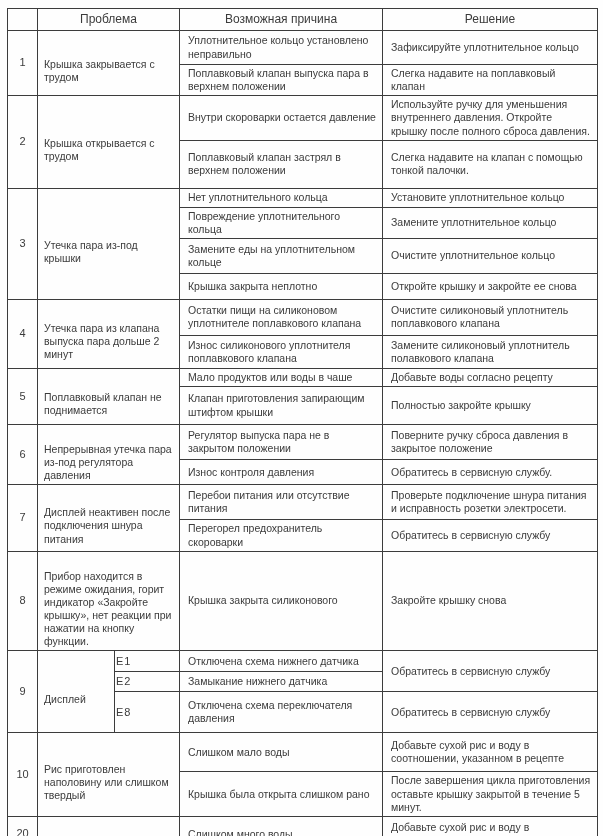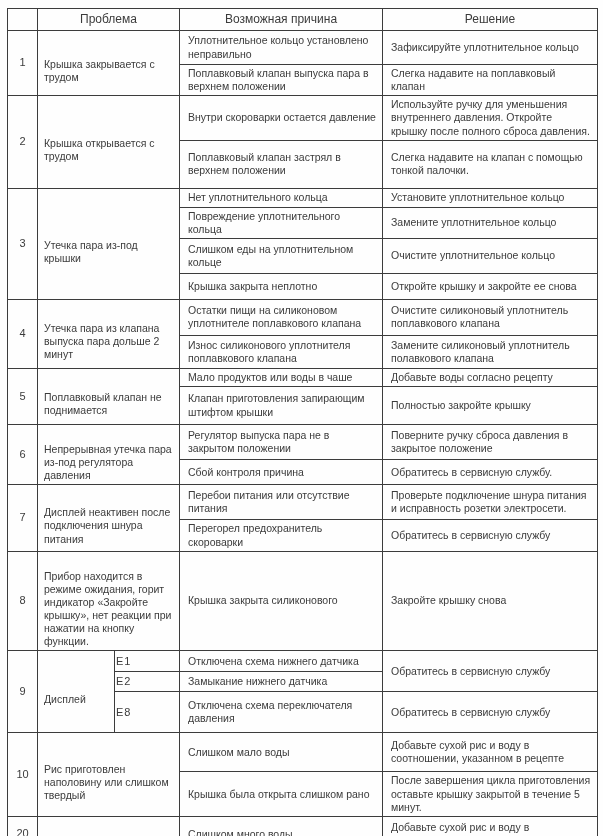--- a/index.html
+++ b/index.html
@@ -75,21 +75,21 @@
       <td class="num" rowspan="4">3</td>
       <td class="prob" rowspan="4" colspan="2">Утечка пара из-под крышки</td>
       <td class="cause">Нет уплотнительного кольца</td>
       <td class="sol">Установите уплотнительное кольцо</td>
     </tr>
     <tr style="height:26px">
       <td class="cause">Повреждение уплотнительного кольца</td>
       <td class="sol">Замените уплотнительное кольцо</td>
     </tr>
     <tr style="height:35px">
-      <td class="cause">Слишком еды на уплотнительном кольце</td>
+      <td class="cause">Замените еды на уплотнительном кольце</td>
       <td class="sol">Очистите уплотнительное кольцо</td>
     </tr>
     <tr style="height:26px">
       <td class="cause">Крышка закрыта неплотно</td>
       <td class="sol">Откройте крышку и закройте ее снова</td>
     </tr>
 
     <tr style="height:36px">
       <td class="num" rowspan="2">4</td>
       <td class="prob" rowspan="2" colspan="2">Утечка пара из клапана выпуска пара дольше 2 минут</td>
@@ -112,21 +112,21 @@
       <td class="sol">Полностью закройте крышку</td>
     </tr>
 
     <tr style="height:31px">
       <td class="num" rowspan="2">6</td>
       <td class="prob" rowspan="2" colspan="2">Непрерывная утечка пара из-под регулятора давления</td>
       <td class="cause">Регулятор выпуска пара не в закрытом положении</td>
       <td class="sol">Поверните ручку сброса давления в закрытое положение</td>
     </tr>
     <tr style="height:22px">
-      <td class="cause">Сбой контроля причина</td>
+      <td class="cause">Износ контроля давления</td>
       <td class="sol">Обратитесь в сервисную службу.</td>
     </tr>
 
     <tr style="height:35px">
       <td class="num" rowspan="2">7</td>
       <td class="prob" rowspan="2" colspan="2">Дисплей неактивен после подключения шнура питания</td>
       <td class="cause">Перебои питания или отсутствие питания</td>
       <td class="sol">Проверьте подключение шнура питания и исправность розетки электросети.</td>
     </tr>
     <tr style="height:31px">

